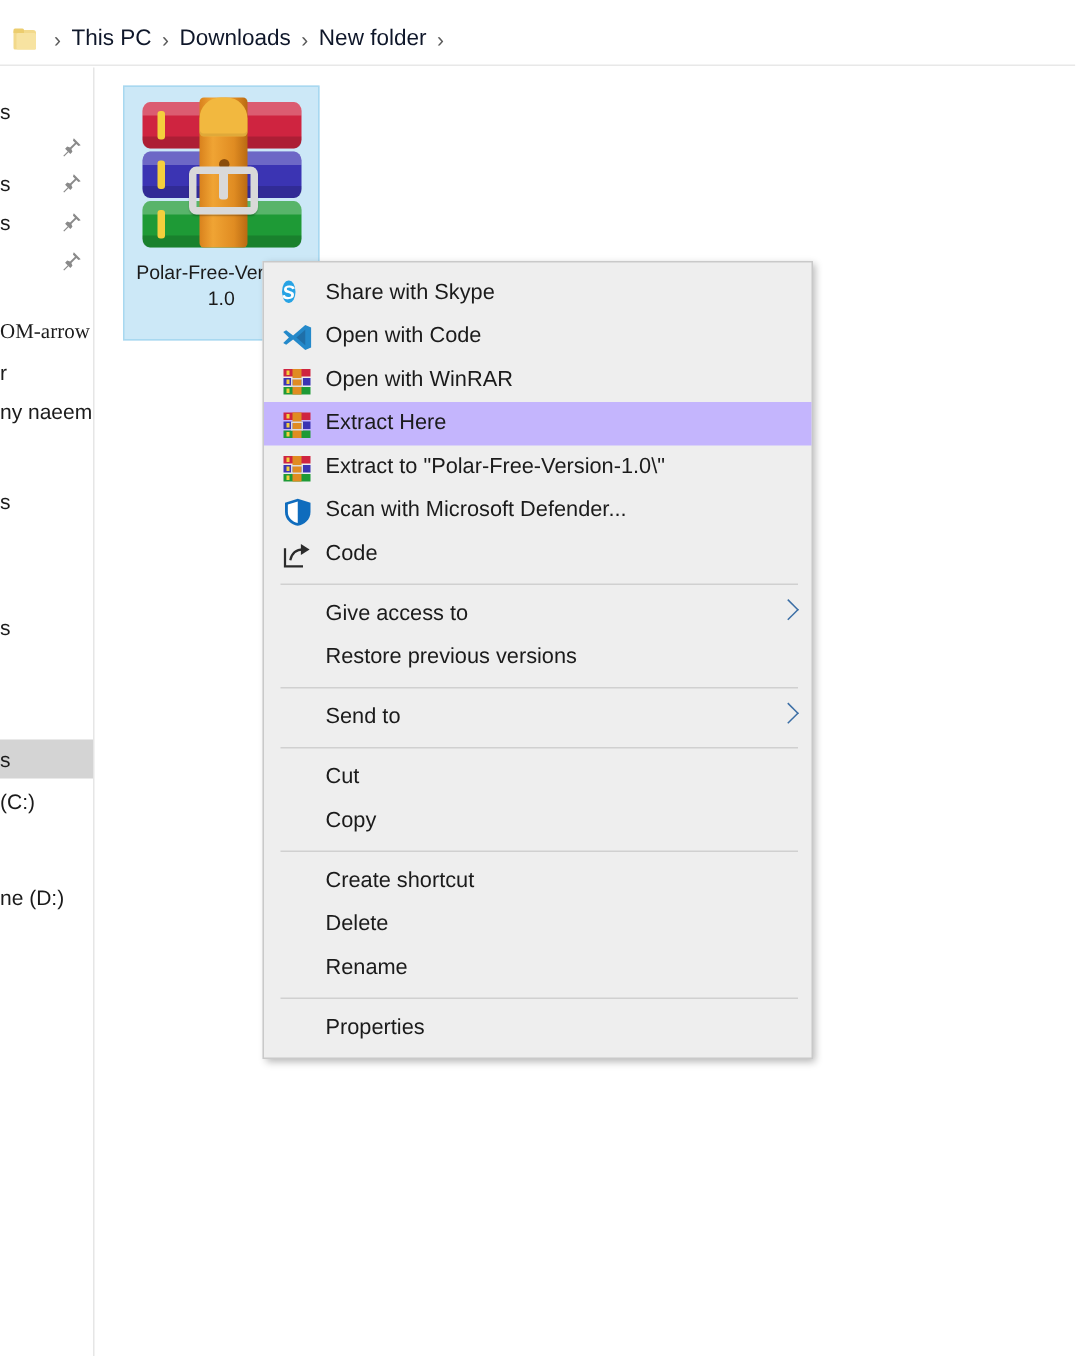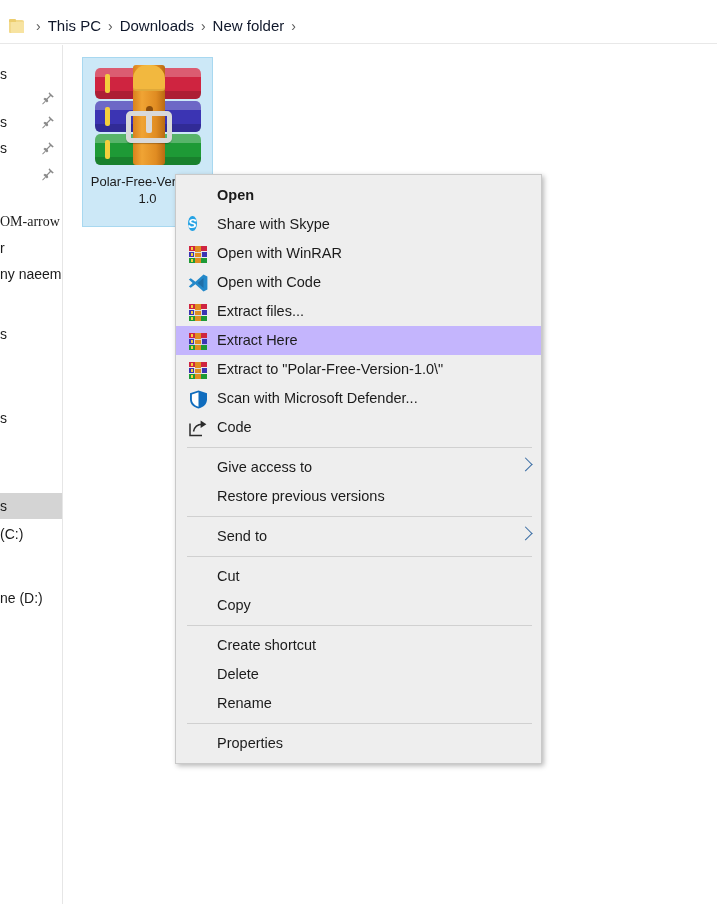--- a/index.html
+++ b/index.html
@@ -399,44 +399,22 @@
       <div class="rar-strap-top"></div>
       <div class="rar-hole"></div>
       <div class="rar-buckle"></div>
       <div class="rar-tongue"></div>
     </div>
     <div id="file-label">Polar-Free-Version-1.0</div>
   </div>
 
   <div id="context-menu">
       <div class="menu-item">
-        <span class="menu-icon blank"></span>
-        <span class="menu-text bold">Open</span>
-      </div>
-      <div class="menu-item">
         <span class="menu-icon"><span class="ico-skype">S</span></span>
         <span class="menu-text">Share with Skype</span>
-      </div>
-      <div class="menu-item">
-        <span class="menu-icon">
-          <span class="ico-rar">
-            <span class="rb r1">
-              <span class="k"></span>
-            </span>
-            <span class="rb r2">
-              <span class="k"></span>
-            </span>
-            <span class="rb r3">
-              <span class="k"></span>
-            </span>
-            <span class="st"></span>
-            <span class="bk"></span>
-          </span>
-        </span>
-        <span class="menu-text">Open with WinRAR</span>
       </div>
       <div class="menu-item">
         <span class="menu-icon">
           <svg class="ico-vscode" viewBox="0 0 20 18">
             <path d="M15.5 0.6 19.4 2.4 19.4 15.6 15.5 17.4 7.4 10.3 2.8 13.8 0.8 12.6 4.6 9 0.8 5.4 2.8 4.2 7.4 7.7Z" fill="#2489ca"></path>
             <path d="M15.5 3.9 15.5 14.1 9.6 9Z" fill="#1f6fa8"></path>
           </svg>
         </span>
         <span class="menu-text">Open with Code</span>
       </div>
@@ -449,21 +427,21 @@
             <span class="rb r2">
               <span class="k"></span>
             </span>
             <span class="rb r3">
               <span class="k"></span>
             </span>
             <span class="st"></span>
             <span class="bk"></span>
           </span>
         </span>
-        <span class="menu-text">Extract files...</span>
+        <span class="menu-text">Open with WinRAR</span>
       </div>
       <div class="menu-item highlight">
         <span class="menu-icon">
           <span class="ico-rar">
             <span class="rb r1">
               <span class="k"></span>
             </span>
             <span class="rb r2">
               <span class="k"></span>
             </span>

